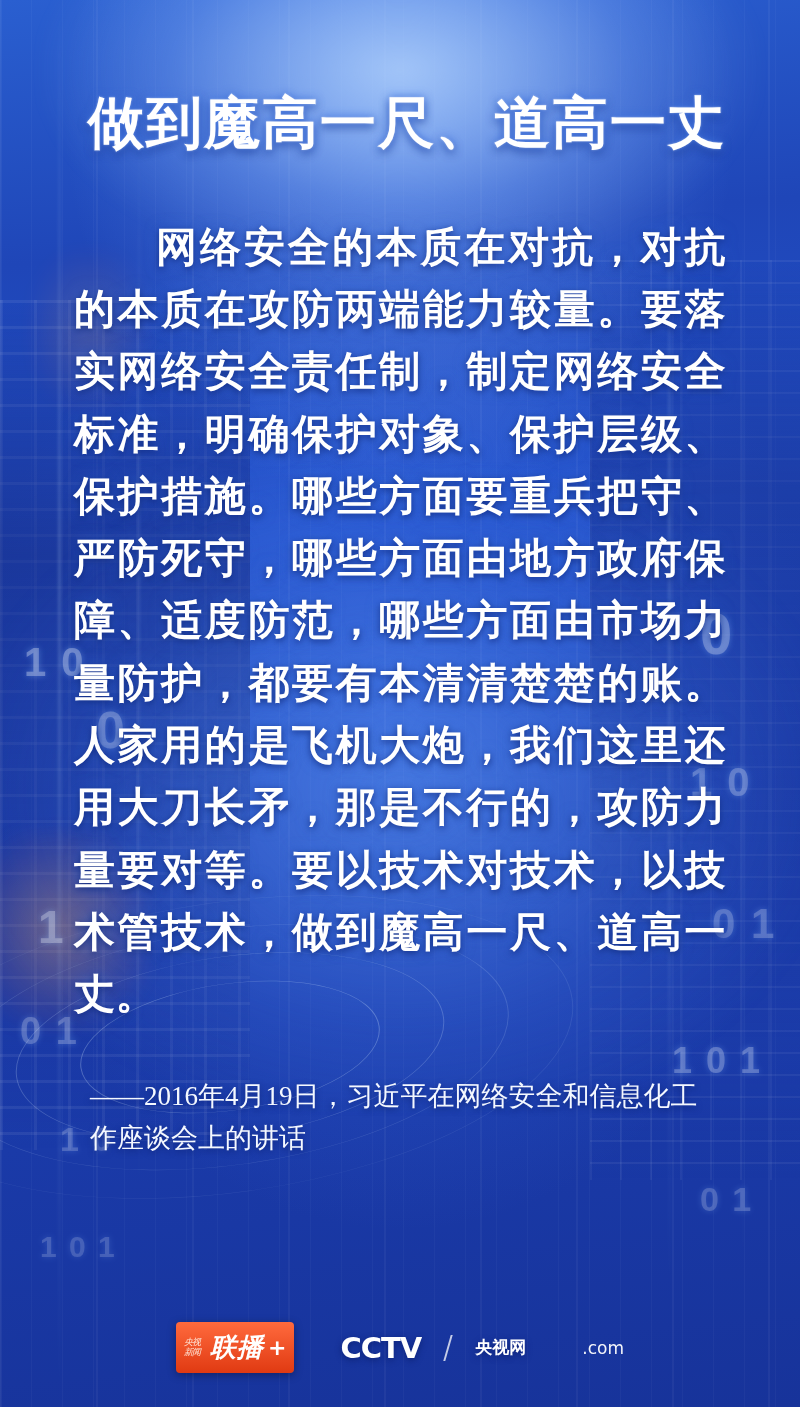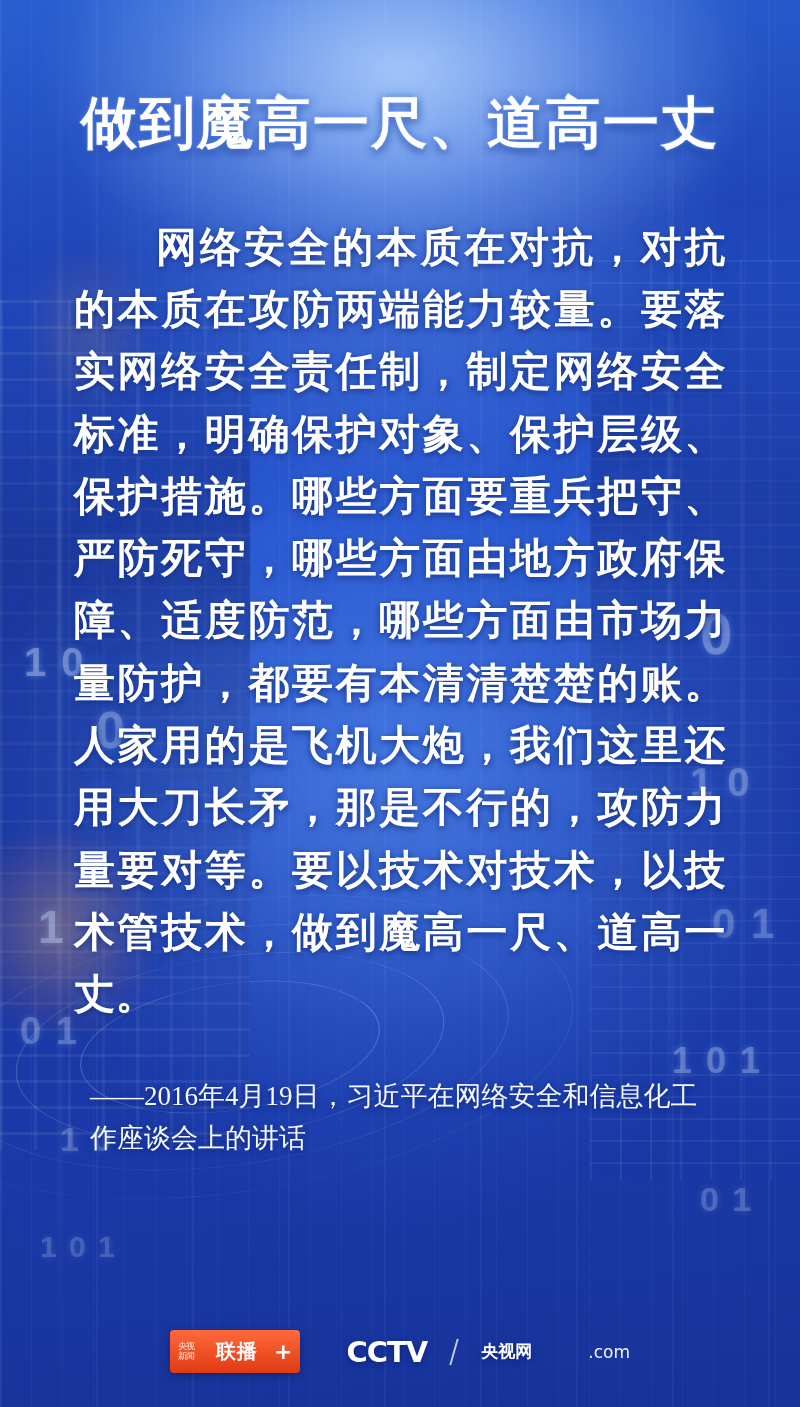--- a/index.html
+++ b/index.html
@@ -119,21 +119,21 @@
   }
   .headline {
     margin: 0;
     padding-top: 92px;
     font-family: "DejaVu Sans", sans-serif;
     font-weight: 700;
     font-size: 56px;
     line-height: 1.1;
     letter-spacing: 2px;
     color: #ffffff;
-    text-align: center;
+    text-align: right;
     text-shadow:
       0 0 10px rgba(80,140,255,0.85),
       0 3px 10px rgba(10,30,110,0.75),
       0 0 2px rgba(255,255,255,0.9);
   }
   .quote {
     margin: 0;
     padding-top: 62px;
     font-family: "DejaVu Serif", "Liberation Serif", serif;
     font-weight: 700;
@@ -161,39 +161,40 @@
     bottom: 34px;
     display: flex;
     align-items: center;
     justify-content: center;
     gap: 46px;
     z-index: 6;
   }
   .logo-lianbo {
     display: flex;
     align-items: center;
-    gap: 16px;
+    gap: 4px;
     padding: 8px 8px;
     border-radius: 4px;
     background: linear-gradient(180deg, #ff6a3d, #e03a12);
     box-shadow: 0 2px 8px rgba(0,0,0,0.35);
+    font-style: italic;
   }
   .logo-lianbo .sup {
     font-size: 9px;
     line-height: 1.05;
     color: #ffe6d8;
     font-family: "DejaVu Sans", sans-serif;
     text-align: left;
     width: 22px;
     letter-spacing: -1px;
   }
   .logo-lianbo .main {
     font-family: "DejaVu Sans", sans-serif;
     font-weight: 700;
-    font-size: 20px;
+    font-size: 26px;
     color: #ffffff;
     letter-spacing: 1px;
   }
   .logo-lianbo .plus {
     font-family: "DejaVu Sans", sans-serif;
     font-weight: 700;
     font-size: 22px;
     color: #ffffff;
   }
   .logo-cctv {

